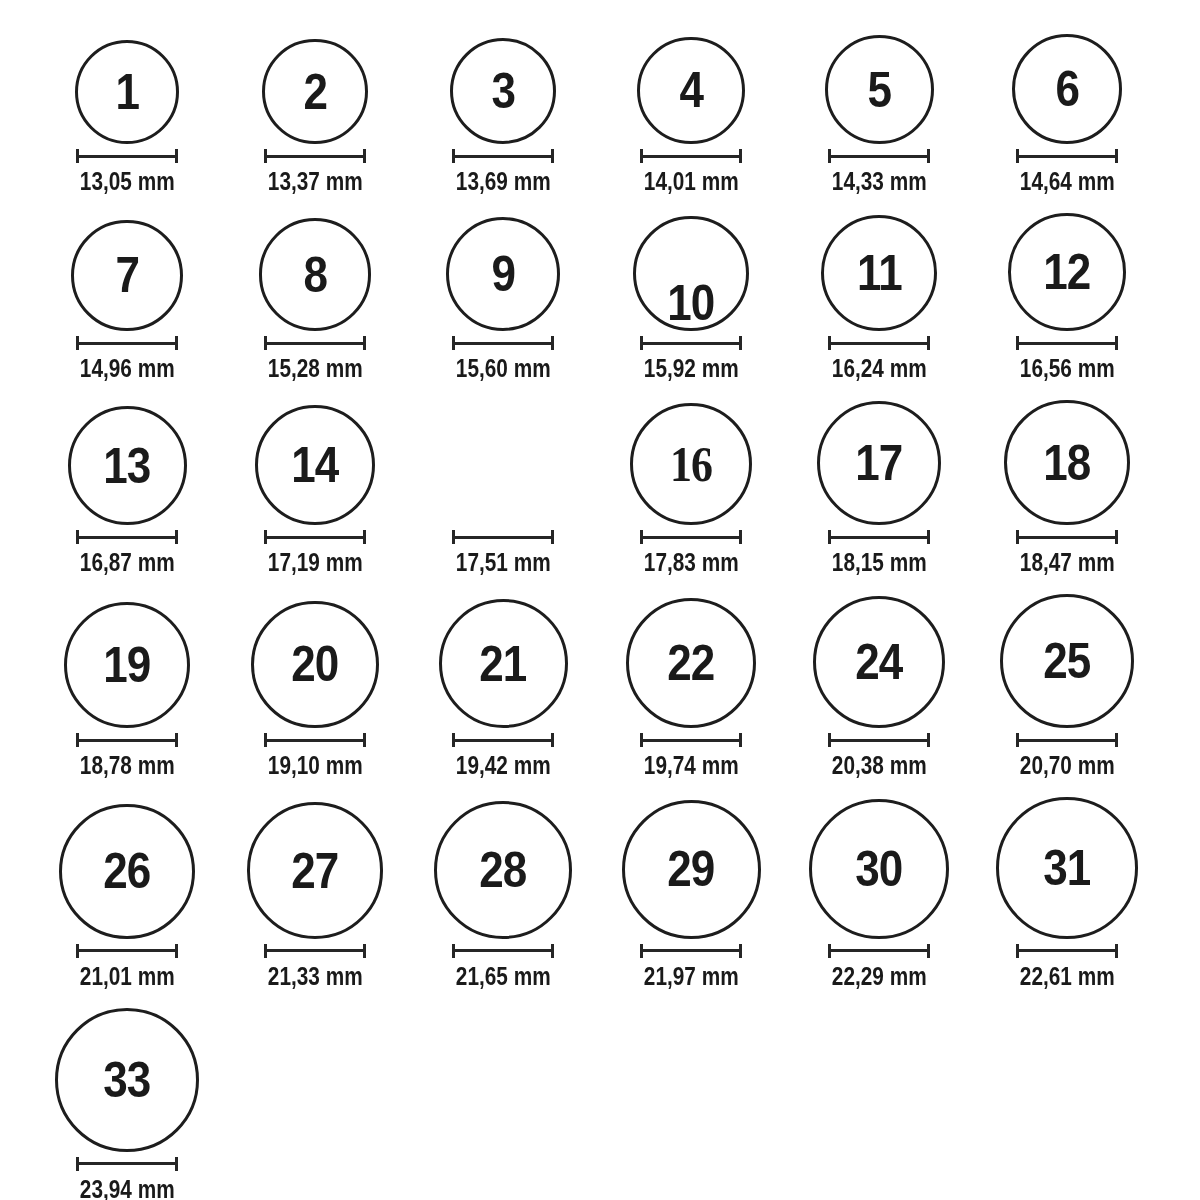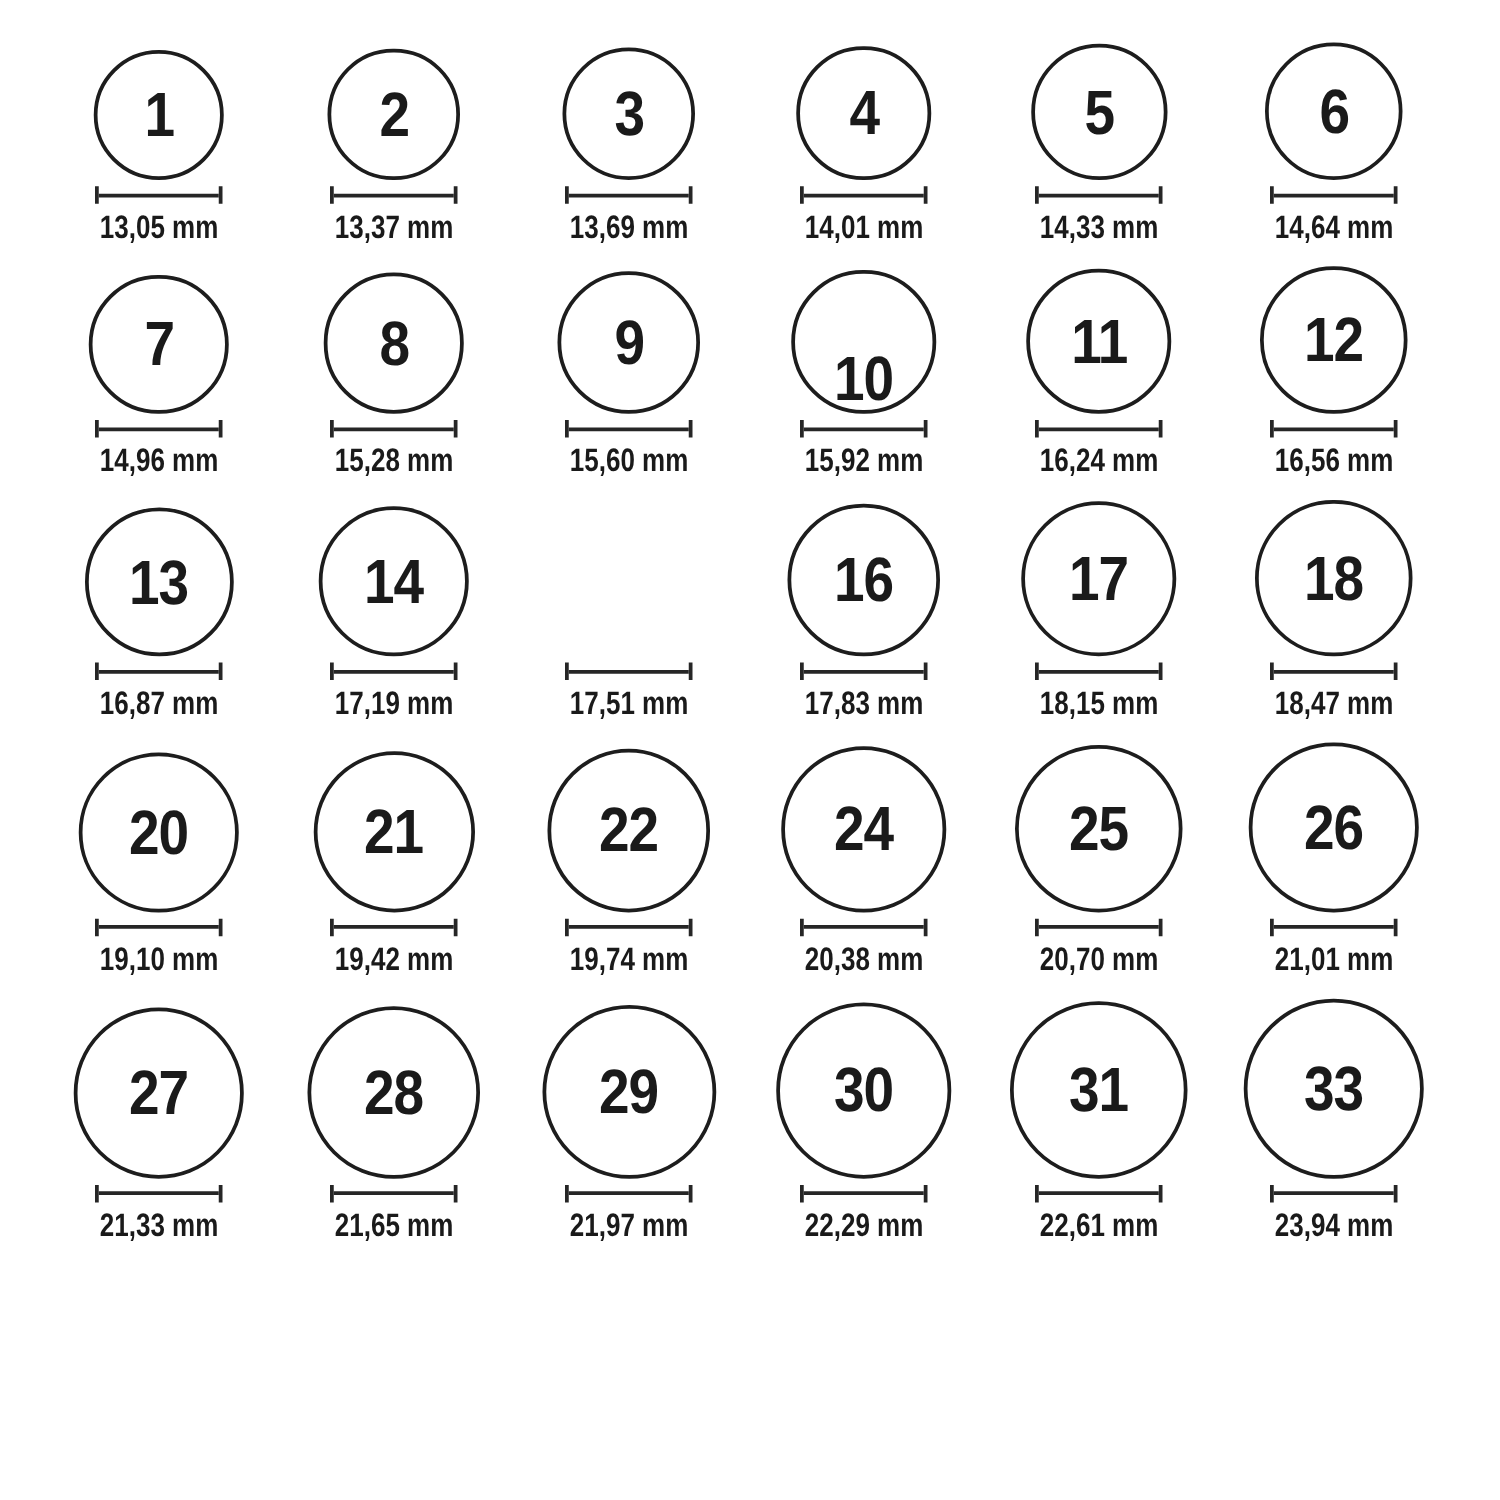--- a/index.html
+++ b/index.html
@@ -216,21 +216,21 @@
   </div>
 
   <div class="cell">
     <div class="measure">
       <span class="bar"></span>
     </div>
     <div class="mmlabel">17,51 mm</div>
   </div>
 
   <div class="cell">
-    <div class="circle" style="width: 122.75px; height: 122.75px;">
+    <div class="circle" style="width: 122.75px; height: 122.75px; font-family: Liberation Serif, serif;">
       <span class="num">16</span>
     </div>
     <div class="measure">
       <span class="bar"></span>
     </div>
     <div class="mmlabel">17,83 mm</div>
   </div>
 
   <div class="cell">
     <div class="circle" style="width: 124px; height: 124px;">
@@ -245,20 +245,29 @@
   <div class="cell">
     <div class="circle" style="width: 125.25px; height: 125.25px;">
       <span class="num">18</span>
     </div>
     <div class="measure">
       <span class="bar"></span>
     </div>
     <div class="mmlabel">18,47 mm</div>
   </div>
 
+  <div class="cell">
+    <div class="circle" style="width: 126.5px; height: 126.5px;">
+      <span class="num">19</span>
+    </div>
+    <div class="measure">
+      <span class="bar"></span>
+    </div>
+    <div class="mmlabel">18,78 mm</div>
+  </div>
 
   <div class="cell">
     <div class="circle" style="width: 127.75px; height: 127.75px; text-align: center;">
       <span class="num">20</span>
     </div>
     <div class="measure">
       <span class="bar"></span>
     </div>
     <div class="mmlabel">19,10 mm</div>
   </div>

